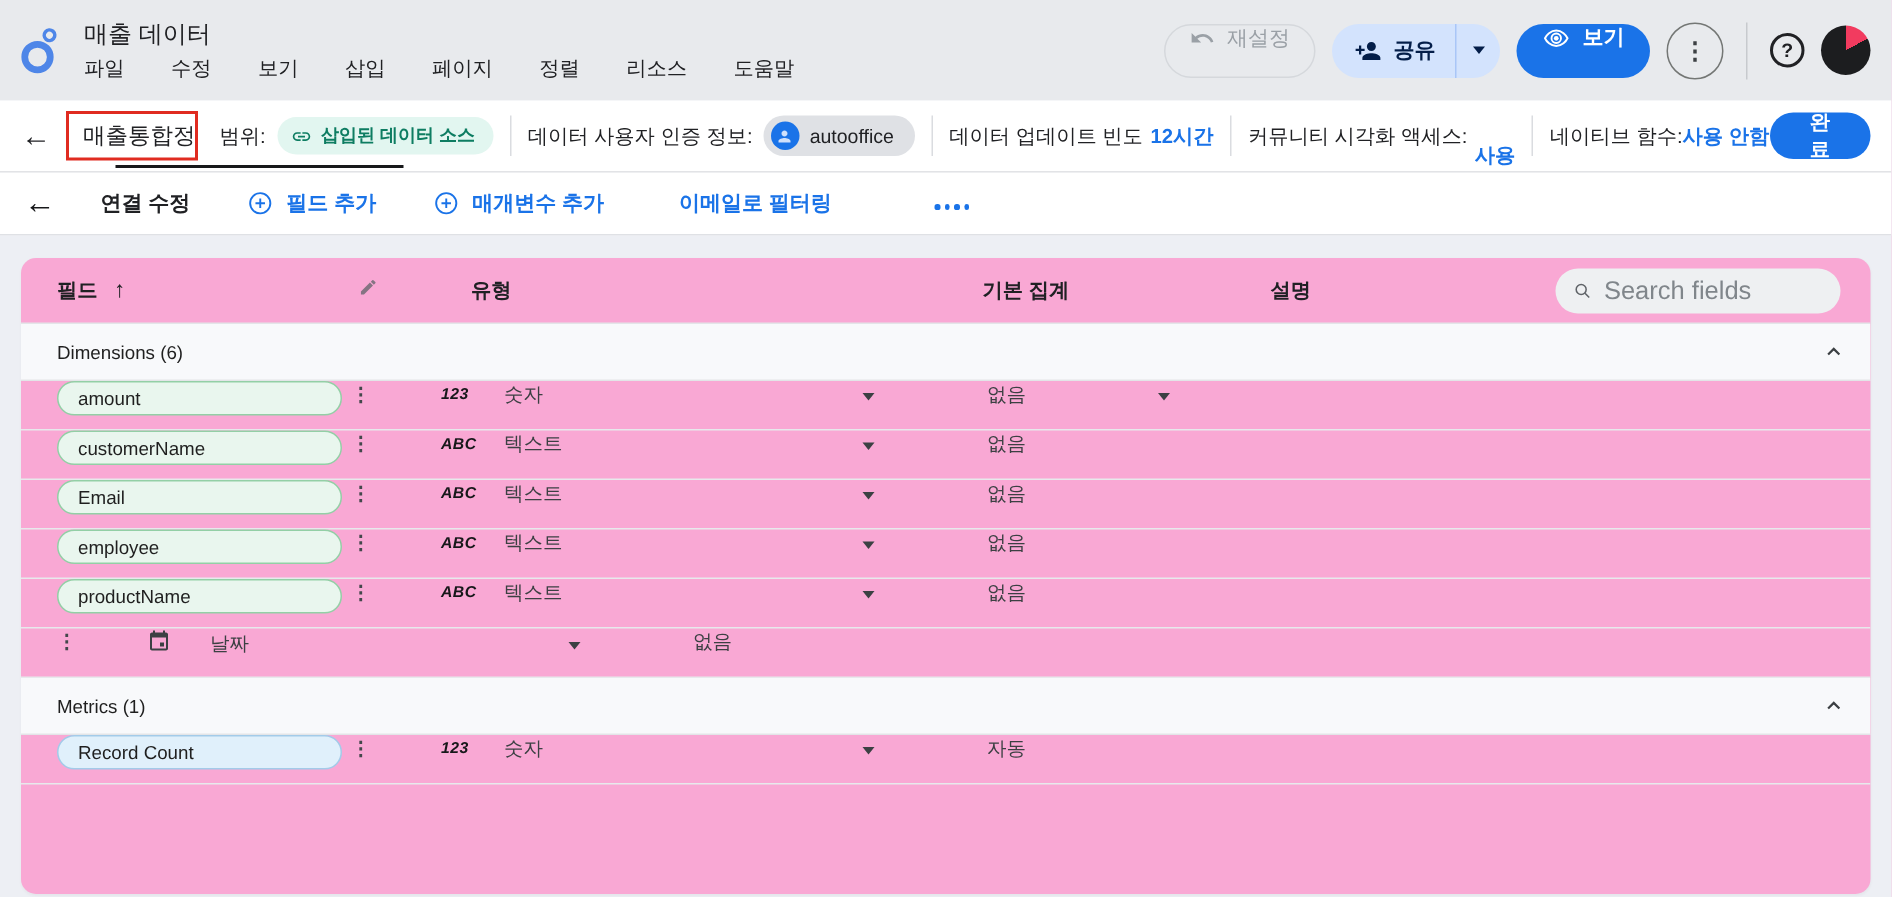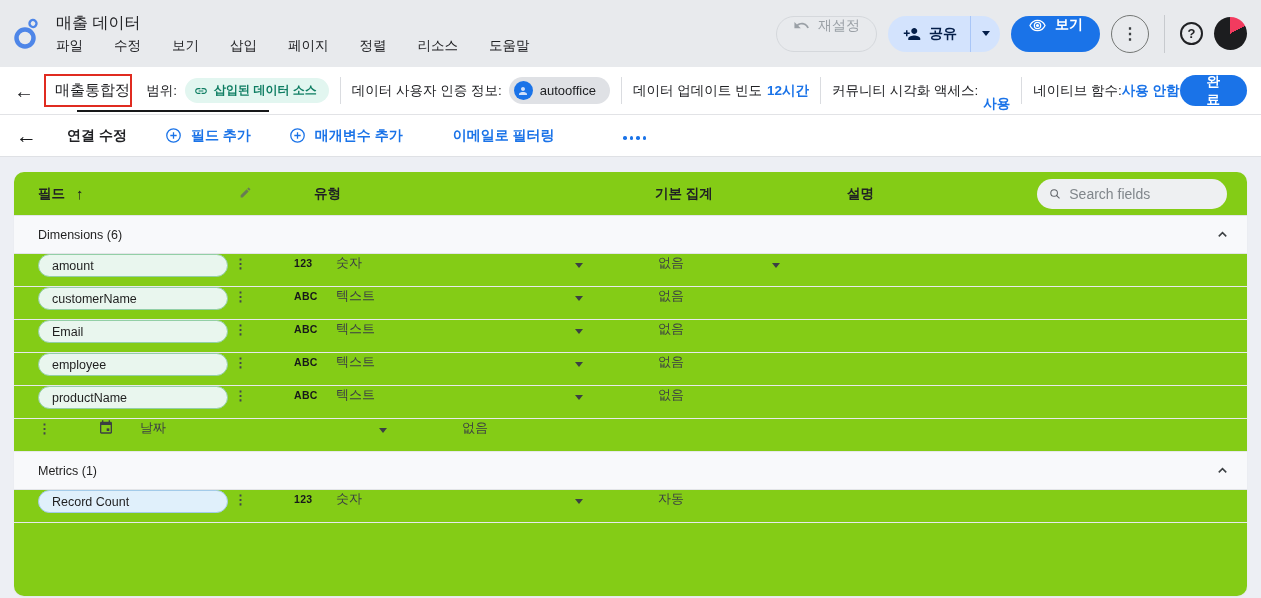--- a/index.html
+++ b/index.html
@@ -43,46 +43,46 @@
   .drag-dots i { width:3.5px; height:3.5px; border-radius:50%; background:#1a73e8; }
 
   
   .toolbar { height:42px; background:#fff; border-bottom:1px solid #dfe1e5; display:flex; align-items:center; padding-left:16px; gap:38px; }
   .tb-back { font-size:21px; font-weight:700; color:#17181a; line-height:1; margin-right:-8px; }
   .tb-item { display:flex; align-items:center; gap:9px; font-size:14px; color:#1a73e8; font-weight:600; }
   .tb-item.dark { color:#202124; }
 
   
   .main { height:calc(598px - 157px); padding:15px 14px 0 14px; }
-  .card { background:#84cc16; border-radius:10px; min-height:424px; box-shadow:0 1px 2px rgba(0,0,0,.04); overflow:hidden; }
+  .card { background:#f9a8d4; border-radius:10px; min-height:424px; box-shadow:0 1px 2px rgba(0,0,0,.04); overflow:hidden; }
   .thead { display:flex; align-items:center; height:44px; padding:0 20px 0 24px; border-bottom:1px solid #e3e5e8; }
   .h-field { width:220px; display:flex; align-items:center; gap:11px; }
   .h-label { font-size:13.5px; font-weight:700; color:#202124; }
   .sort-arrow { font-size:15px; color:#202124; font-weight:400; }
   .pencil { margin-left:auto; margin-right:6px; opacity:.75; }
   .h-type { width:340px; padding-left:56px; }
   .h-agg { width:200px; padding-left:57px; }
   .h-desc { flex:1; padding-left:49px; }
   .search-pill { width:190px; height:30px; background:#eef0f2; border-radius:15px; display:flex; align-items:center; gap:8px; padding:0 12px; }
-  .search-pill input { border:none; outline:none; background:transparent; font-size:14px; color:#3c4043; width:100%; font-family:inherit; }
+  .search-pill input { border:none; outline:none; background:transparent; font-size:17px; color:#3c4043; width:100%; font-family:inherit; }
   .search-pill input::placeholder { color:#80868b; }
 
   .section-row { display:flex; align-items:center; height:38px; background:#f8f9fb; border-bottom:1px solid #e3e5e8; padding:0 17px 0 24px; }
   .section-label { font-size:12.5px; color:#1f1f1f; font-weight:500; }
   .chevron { margin-left:auto; display:flex; align-items:center; }
 
   .field-row { display:flex; align-items:flex-start; height:33px; border-bottom:1px solid #e7e9ec; padding:0 8px 0 24px; }
   .cell-field { width:196px; }
   .pill { width:190px; height:23px; border-radius:12px; display:flex; align-items:center; padding-left:13px; font-size:12.5px; color:#1f1f1f; }
   .pill.dimension { background:#e9f6ee; border:1px solid #93cfa6; }
   .pill.metric { background:#e0f0fb; border:1px solid #a3cbe9; }
   .cell-menu { width:24px; }
   .dots { font-size:13px; font-weight:700; color:#43474b; letter-spacing:0; line-height:.9; display:inline-block; }
   .cell-type { width:340px; display:flex; align-items:center; padding-left:36px; }
-  .type-glyph { width:30px; font-size:10.5px; font-weight:700; color:#17181a; letter-spacing:.3px; flex:0 0 auto; }
+  .type-glyph { width:30px; font-size:10.5px; font-weight:700; color:#17181a; letter-spacing:.3px; flex:0 0 auto;font-style:italic; }
   .type-label { font-size:13px; color:#3c4043; margin-left:12px; }
   .type-caret { margin-left:auto; margin-right:15px; color:#3c4043; }
   .cell-agg { width:200px; display:flex; align-items:center; padding-left:60px; }
   .agg-label { font-size:13px; color:#3c4043; }
   .agg-caret { margin-left:auto; margin-right:18px; color:#3c4043; }
   .cell-desc { flex:1; }
 </style>
 </head>
 <body>
 

